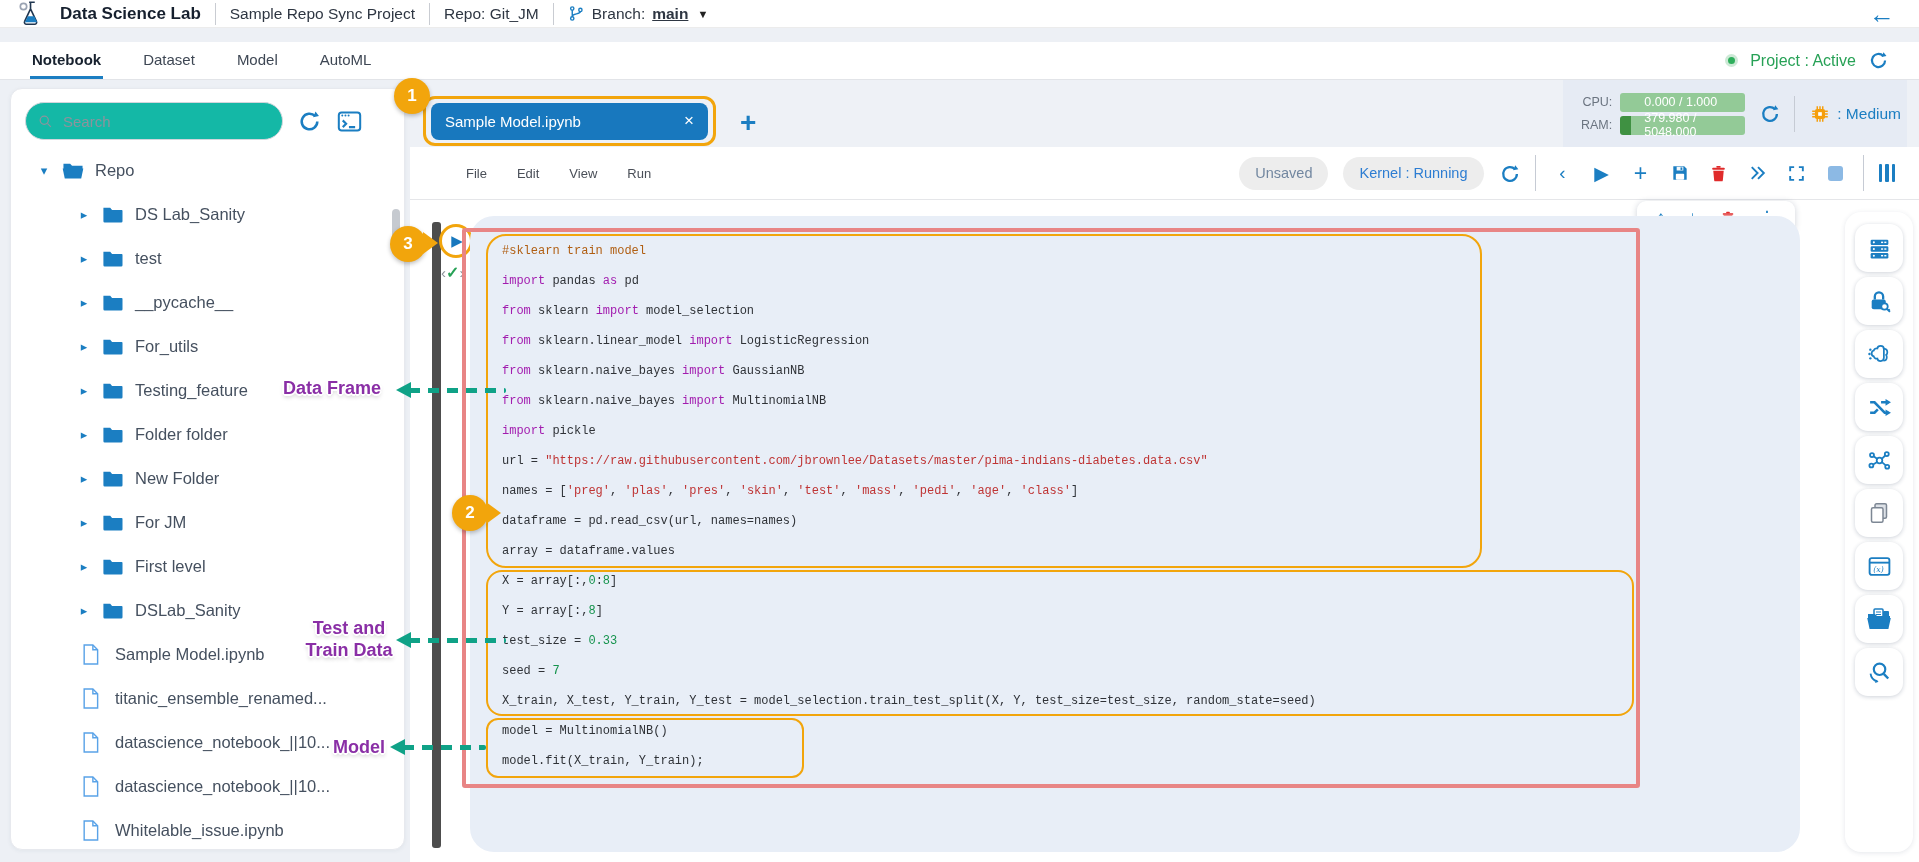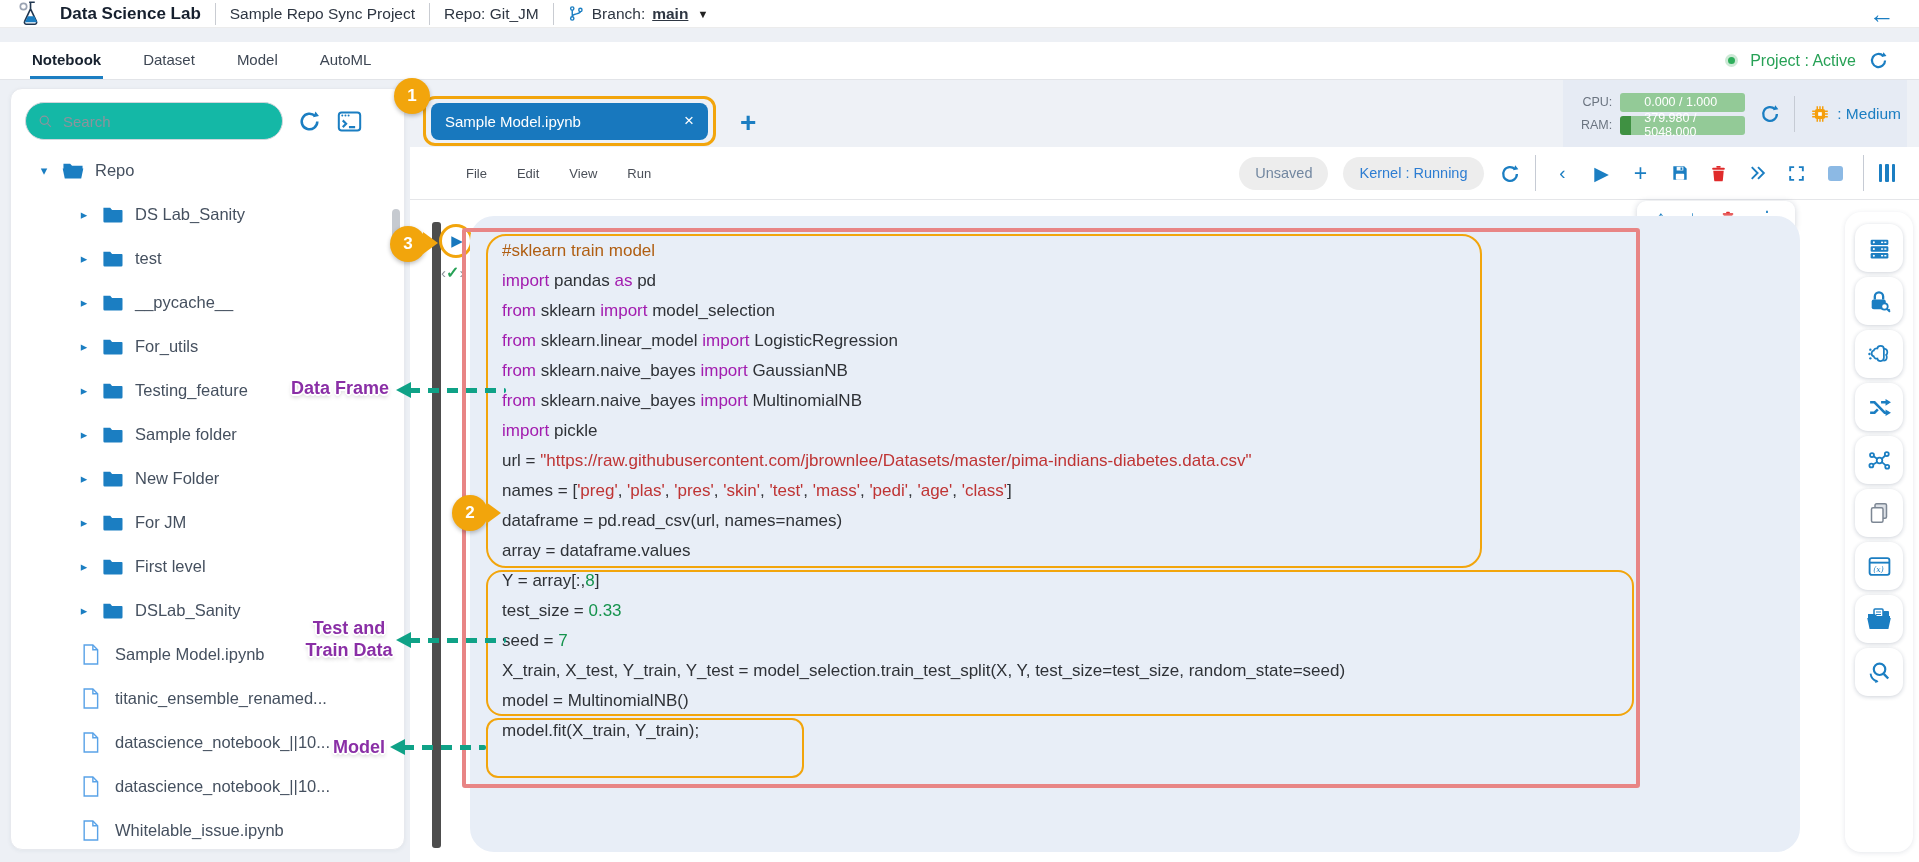--- a/index.html
+++ b/index.html
@@ -69,21 +69,21 @@
   .cols-icon span{width:3.5px;height:18px;background:#1b7ec2;border-radius:1px;}
 
   
   .canvas{position:absolute;left:410px;top:200px;width:1509px;height:662px;background:#fff;}
   .gutter-bar{position:absolute;left:22px;top:22px;width:9px;height:626px;background:#4d4d4d;border-radius:3px;}
   .play-ring{position:absolute;left:29px;top:24px;width:34px;height:34px;border-radius:50%;border:3px solid #f2a50c;background:#fff;box-sizing:border-box;display:flex;align-items:center;justify-content:center;cursor:pointer;}
   .play-ring .tri{color:#1878be;font-size:15px;margin-left:2px;}
   .exec-check{position:absolute;left:31px;top:63px;font-size:15px;color:#8b9199;}
   .exec-check b{color:#27a156;font-size:16px;}
   .cell{position:absolute;left:60px;top:16px;width:1330px;height:636px;background:#e8eef7;border-radius:24px;cursor:text;}
-  .code{padding:20px 0 0 32px;font-family:Liberation Sans, sans-serif;font-size:17px;}
+  .code{padding:20px 0 0 32px;font-family:Liberation Mono, monospace;font-size:12px;}
   .code-line{height:30px;line-height:30px;white-space:pre;}
   .tok-p{color:#2f3237;}
   .tok-k{color:#a21caf;}
   .tok-s{color:#bf3434;}
   .tok-n{color:#15934d;}
   .tok-c{color:#b05e12;}
   .mini-toolbar{position:absolute;left:1227px;top:1px;width:142px;height:33px;background:#fff;border-radius:9px;box-shadow:0 1px 6px rgba(30,50,80,.22);display:flex;align-items:center;justify-content:space-around;padding:0 8px;}
   .mini-toolbar .mi{color:#1b7ec2;font-size:17px;cursor:pointer;display:flex;align-items:center;}
 
   
@@ -101,21 +101,21 @@
   .c1{left:394px;top:78px;}
   .c2{left:452px;top:495px;}
   .c3{left:390px;top:226px;}
   .num-tail{position:absolute;width:0;height:0;border-top:11px solid transparent;border-bottom:11px solid transparent;border-left:15px solid #f2a50c;}
   .t2{left:486px;top:502px;}
   .t3{left:423px;top:232px;}
   .arrow-line{position:absolute;height:5px;background:repeating-linear-gradient(90deg,#0fa287 0 11px,transparent 11px 19px);border-radius:2px;}
   .arrow-head{position:absolute;width:0;height:0;border-top:8px solid transparent;border-bottom:8px solid transparent;border-right:15px solid #0fa287;}
   .ann-label{position:absolute;font-size:18px;font-weight:bold;color:#8a2fa6;text-align:center;line-height:22px;
     text-shadow:-2px 0 0 #fff,2px 0 0 #fff,0 -2px 0 #fff,0 2px 0 #fff,-1px -1px 0 #fff,1px 1px 0 #fff,-1px 1px 0 #fff,1px -1px 0 #fff,0 3px 4px rgba(0,0,0,.25);}
-  .lab-df{left:278px;top:377px;width:124px;}
+  .lab-df{left:270px;top:377px;width:124px;}
   .lab-tt{left:290px;top:617px;width:118px;}
   .lab-md{left:322px;top:736px;width:74px;}
   svg{display:block;}
 </style>
 </head>
 <body>
 
 <div class="app">
 
   <div class="topbar">
@@ -246,21 +246,21 @@
           </span>
           <span>Testing_feature</span>
         </div>
         <div class="tree-row lvl1">
           <span class="chev">▸</span>
           <span class="ticon">
             <svg width="23" height="20" viewBox="0 0 24 22">
               <path d="M2 4h7.5l2 2.5H22a1 1 0 0 1 1 1V19a1.4 1.4 0 0 1-1.4 1.4H3.4A1.4 1.4 0 0 1 2 19z" fill="#1b7ec2"></path>
             </svg>
           </span>
-          <span>Sample folder</span>
+          <span>Folder folder</span>
         </div>
         <div class="tree-row lvl1">
           <span class="chev">▸</span>
           <span class="ticon">
             <svg width="23" height="20" viewBox="0 0 24 22">
               <path d="M2 4h7.5l2 2.5H22a1 1 0 0 1 1 1V19a1.4 1.4 0 0 1-1.4 1.4H3.4A1.4 1.4 0 0 1 2 19z" fill="#1b7ec2"></path>
             </svg>
           </span>
           <span>New Folder</span>
         </div>
@@ -454,20 +454,21 @@
           <div class="code-line"><span class="tok-k">import</span><span class="tok-p"> pandas </span><span class="tok-k">as</span><span class="tok-p"> pd</span></div>
           <div class="code-line"><span class="tok-k">from</span><span class="tok-p"> sklearn </span><span class="tok-k">import</span><span class="tok-p"> model_selection</span></div>
           <div class="code-line"><span class="tok-k">from</span><span class="tok-p"> sklearn.linear_model </span><span class="tok-k">import</span><span class="tok-p"> LogisticRegression</span></div>
           <div class="code-line"><span class="tok-k">from</span><span class="tok-p"> sklearn.naive_bayes </span><span class="tok-k">import</span><span class="tok-p"> GaussianNB</span></div>
           <div class="code-line"><span class="tok-k">from</span><span class="tok-p"> sklearn.naive_bayes </span><span class="tok-k">import</span><span class="tok-p"> MultinomialNB</span></div>
           <div class="code-line"><span class="tok-k">import</span><span class="tok-p"> pickle</span></div>
           <div class="code-line"><span class="tok-p">url = </span><span class="tok-s">"https://raw.githubusercontent.com/jbrownlee/Datasets/master/pima-indians-diabetes.data.csv"</span></div>
           <div class="code-line"><span class="tok-p">names = [</span><span class="tok-s">'preg'</span><span class="tok-p">, </span><span class="tok-s">'plas'</span><span class="tok-p">, </span><span class="tok-s">'pres'</span><span class="tok-p">, </span><span class="tok-s">'skin'</span><span class="tok-p">, </span><span class="tok-s">'test'</span><span class="tok-p">, </span><span class="tok-s">'mass'</span><span class="tok-p">, </span><span class="tok-s">'pedi'</span><span class="tok-p">, </span><span class="tok-s">'age'</span><span class="tok-p">, </span><span class="tok-s">'class'</span><span class="tok-p">]</span></div>
           <div class="code-line"><span class="tok-p">dataframe = pd.read_csv(url, names=names)</span></div>
           <div class="code-line"><span class="tok-p">array = dataframe.values</span></div>
+          <div class="code-line"><span class="tok-p">X = array[:,</span><span class="tok-n">0</span><span class="tok-p">:</span><span class="tok-n">8</span><span class="tok-p">]</span></div>
           <div class="code-line"><span class="tok-p">Y = array[:,</span><span class="tok-n">8</span><span class="tok-p">]</span></div>
           <div class="code-line"><span class="tok-p">test_size = </span><span class="tok-n">0.33</span></div>
           <div class="code-line"><span class="tok-p">seed = </span><span class="tok-n">7</span></div>
           <div class="code-line"><span class="tok-p">X_train, X_test, Y_train, Y_test = model_selection.train_test_split(X, Y, test_size=test_size, random_state=seed)</span></div>
           <div class="code-line"><span class="tok-p">model = MultinomialNB()</span></div>
           <div class="code-line"><span class="tok-p">model.fit(X_train, Y_train);</span></div>
         </div>
     </div>
   </div>
 

